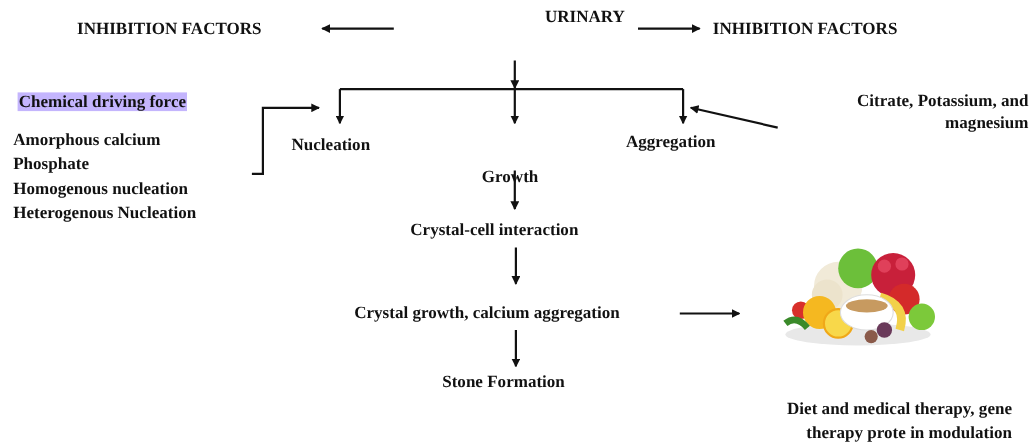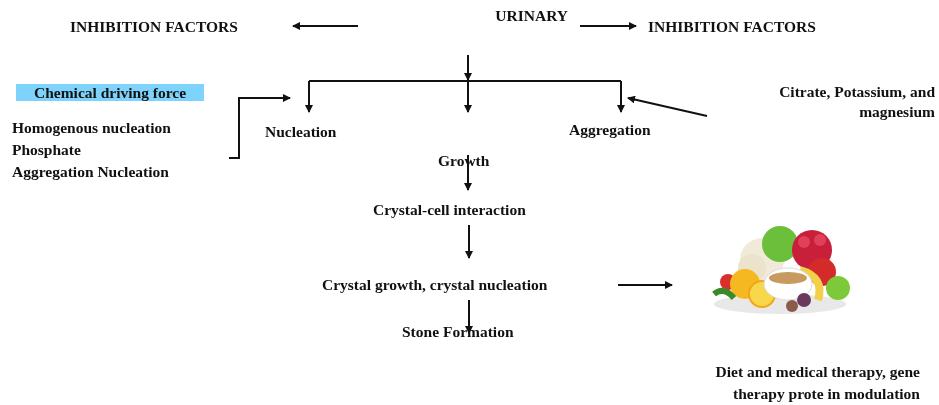--- a/index.html
+++ b/index.html
@@ -1,20 +1,20 @@
 <!DOCTYPE html>
 <html><head>
   <meta charset="utf-8">
   <style>
     html, body { margin: 0; padding: 0; background: #ffffff; }
     body { width: 939px; height: 405px; position: relative; overflow: hidden;
            font-family: "Liberation Serif", "DejaVu Serif", serif; color: #111; }
     .lbl { position: absolute; font-weight: bold; font-size: 15.5px; white-space: nowrap; line-height: 20px; }
     .ctr { text-align: right; }
-    .hl { background: #7dd3fc; padding: 0 18px; }
+    .hl { background: #c4b5fd; padding: 0 1px; }
     svg.arrows { position: absolute; left: 0; top: 0; }
     .food { position: absolute; left: 700px; top: 222px; width: 160px; height: 100px; }
   </style>
 </head>
 <body>
 
 <svg class="arrows" width="939" height="405">
   <defs>
     <marker id="ah" markerWidth="8" markerHeight="8" refX="7" refY="4" orient="auto" markerUnits="userSpaceOnUse">
       <path d="M0,0 L8,4 L0,8 Z" fill="#111"></path>
@@ -40,37 +40,38 @@
 <div class="lbl ctr" style="left:368px;top:6px;width:200px;">
   <div>URINARY</div>
 </div>
 <div class="lbl" style="left:70px;top:17px;">INHIBITION FACTORS</div>
 <div class="lbl" style="left:648px;top:17px;">INHIBITION FACTORS</div>
 
 <div class="lbl" style="left:16px;top:83px;">
   <span class="hl">Chemical driving force</span>
 </div>
 <div class="lbl" style="left:12px;top:117px;line-height:22px;">
+  <div>Amorphous calcium</div>
+  <div>Phosphate</div>
   <div>Homogenous nucleation</div>
-  <div>Phosphate</div>
-  <div>Aggregation Nucleation</div>
+  <div>Heterogenous Nucleation</div>
 </div>
 
 <div class="lbl" style="left:265px;top:122px;">Nucleation</div>
 <div class="lbl" style="left:438px;top:123px;margin-top:28px;">Growth</div>
 <div class="lbl" style="left:569px;top:120px;">Aggregation</div>
 
 <div class="lbl ctr" style="left:715px;top:82px;width:220px;">
   <div>Citrate, Potassium, and</div>
   <div>magnesium</div>
 </div>
 
 <div class="lbl" style="left:373px;top:200px;">Crystal-cell interaction</div>
-<div class="lbl" style="left:322px;top:275px;">Crystal growth, crystal nucleation</div>
-<div class="lbl" style="left:402px;top:322px;">Stone Formation</div>
+<div class="lbl" style="left:322px;top:275px;">Crystal growth, calcium aggregation</div>
+<div class="lbl" style="left:402px;top:338px;">Stone Formation</div>
 
 <svg class="food" viewBox="0 0 160 100">
   <ellipse cx="80" cy="82" rx="66" ry="10" fill="#e8e8e8"></ellipse>
   <circle cx="62" cy="38" r="22" fill="#f1ead8"></circle>
   <circle cx="52" cy="46" r="14" fill="#ece3cc"></circle>
   <circle cx="80" cy="22" r="18" fill="#6cbf3a"></circle>
   <circle cx="112" cy="28" r="20" fill="#c8203a"></circle>
   <circle cx="104" cy="20" r="6" fill="#e0405a"></circle>
   <circle cx="120" cy="18" r="6" fill="#e0405a"></circle>
   <circle cx="122" cy="50" r="14" fill="#d42a2a"></circle>

